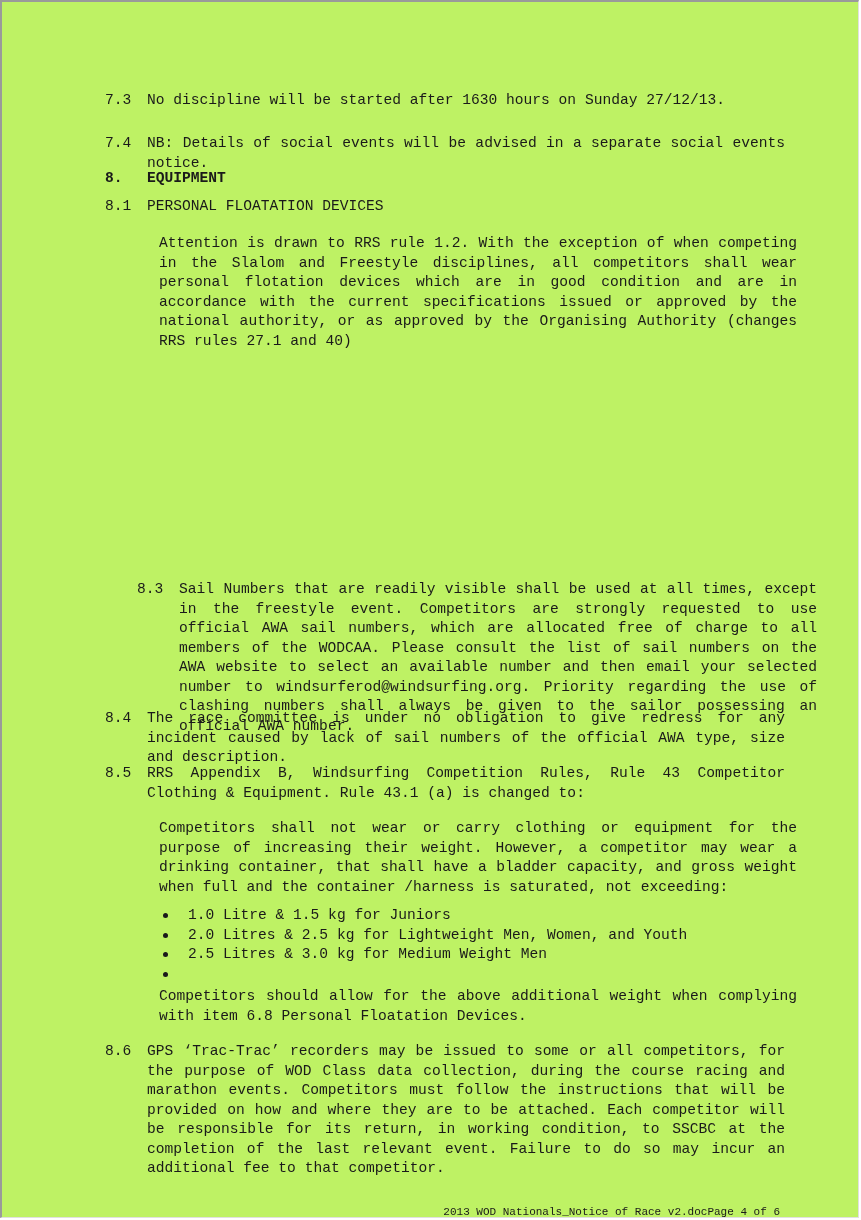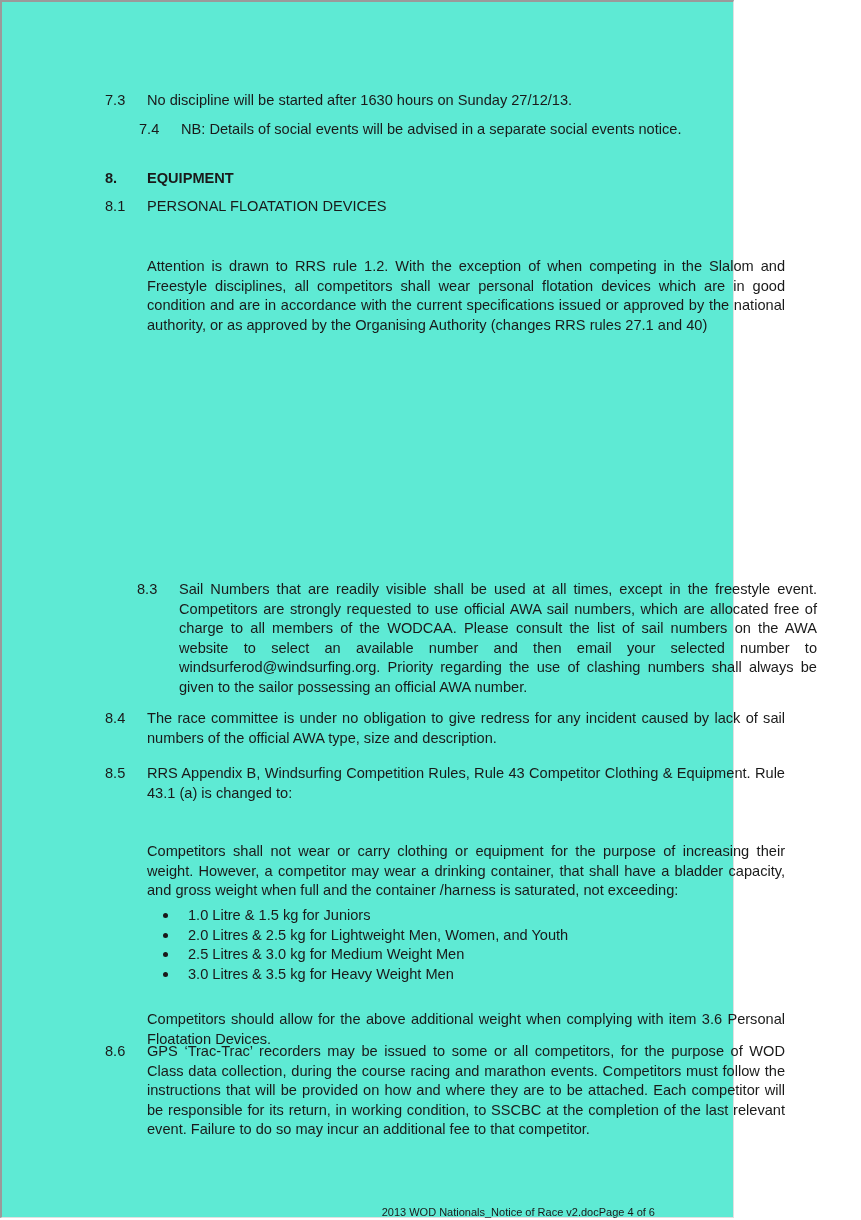--- a/index.html
+++ b/index.html
@@ -4,52 +4,53 @@
 <style>
   html, body { margin: 0; padding: 0; background: #ffffff; }
   body {
     width: 861px; height: 1220px; position: relative; overflow: hidden;
     font-family: "Liberation Sans", sans-serif;
     color: #1a1a1a;
     font-size: 14.6px;
     line-height: 19.5px;
   }
   .page {
-    position: absolute; left: 0; top: 0; width: 734px; height: 1218px;
+    position: absolute; left: 0; top: 0; width: 859px; height: 1218px;
     border-top: 2px solid #9a9a9a;
     border-left: 2px solid #9a9a9a;
     border-right: 1px solid #e0e0e0;
     border-bottom: 1px solid #e0e0e0;
     box-sizing: border-box;
-    background: #5eead4;
+    background: #bef264;
+    font-family: Liberation Mono, monospace;
   }
   .block { position: absolute; left: 103px; width: 680px; }
   .num { position: absolute; left: 0; top: 0; width: 40px; }
   .body { margin-left: 42px; text-align: justify; }
   .heading { font-weight: bold; }
   .sub { position: absolute; left: 145px; width: 638px; }
   .sub .stext { text-indent: 0; padding-left: 30px; text-align: justify; }
   .sub .first { display: block; text-indent: -30px; }
   .bullets { position: absolute; left: 145px; width: 640px; margin: 16px; padding: 0; list-style: none; }
   .bullets li { position: relative; padding-left: 25px; }
   .bullets li .dot { position: absolute; left: 0; top: 7px; width: 5px; height: 5px; border-radius: 50%; background: #1a1a1a; }
-  .para { position: absolute; left: 145px; width: 638px; text-align: justify; margin-top: 23px; }
+  .para { position: absolute; left: 157px; width: 638px; text-align: justify; }
   .footer { position: absolute; right: 78px; top: 1201px; font-size: 11px; }
 </style>
 </head>
 <body>
 
 <div class="page">
 
   <div class="block" style="top:89px;">
     <span class="num">7.3</span>
     <div class="body">No discipline will be started after 1630 hours on Sunday 27/12/13.</div>
   </div>
 
-  <div class="block" style="top:118px;margin-left:34px;">
+  <div class="block" style="top:132px;">
     <span class="num">7.4</span>
     <div class="body">NB: Details of social events will be advised in a separate social events notice.</div>
   </div>
 
   <div class="block heading" style="top:167px;">
     <span class="num">8.</span>
     <div class="body">EQUIPMENT</div>
   </div>
 
   <div class="block" style="top:195px;">
@@ -79,24 +80,24 @@
     <span class="num">8.5</span>
     <div class="body">RRS Appendix B, Windsurfing Competition Rules, Rule 43 Competitor Clothing &amp; Equipment. Rule 43.1 (a) is changed to:</div>
   </div>
 
   <div class="para" style="top:817px;">Competitors shall not wear or carry clothing or equipment for the purpose of increasing their weight. However, a competitor may wear a drinking container, that shall have a bladder capacity, and gross weight when full and the container /harness is saturated, not exceeding:</div>
 
   <ul class="bullets" style="top:888px;">
     <li><span class="dot"></span><span>1.0 Litre &amp; 1.5 kg for Juniors</span></li>
     <li><span class="dot"></span><span>2.0 Litres &amp; 2.5 kg for Lightweight Men, Women, and Youth</span></li>
     <li><span class="dot"></span><span>2.5 Litres &amp; 3.0 kg for Medium Weight Men</span></li>
-    <li><span class="dot"></span><span>3.0 Litres &amp; 3.5 kg for Heavy Weight Men</span></li>
+    <li><span class="dot"></span></li>
   </ul>
 
-  <div class="para" style="top:985px;">Competitors should allow for the above additional weight when complying with item 3.6 Personal Floatation Devices.</div>
+  <div class="para" style="top:985px;">Competitors should allow for the above additional weight when complying with item 6.8 Personal Floatation Devices.</div>
 
   <div class="block" style="top:1040px;">
     <span class="num">8.6</span>
     <div class="body">GPS ‘Trac-Trac’ recorders may be issued to some or all competitors, for the purpose of WOD Class data collection, during the course racing and marathon events. Competitors must follow the instructions that will be provided on how and where they are to be attached. Each competitor will be responsible for its return, in working condition, to SSCBC at the completion of the last relevant event. Failure to do so may incur an additional fee to that competitor.</div>
   </div>
 
   <div class="footer">2013 WOD Nationals_Notice of Race v2.docPage 4 of 6</div>
 </div>
 
 </body></html>

